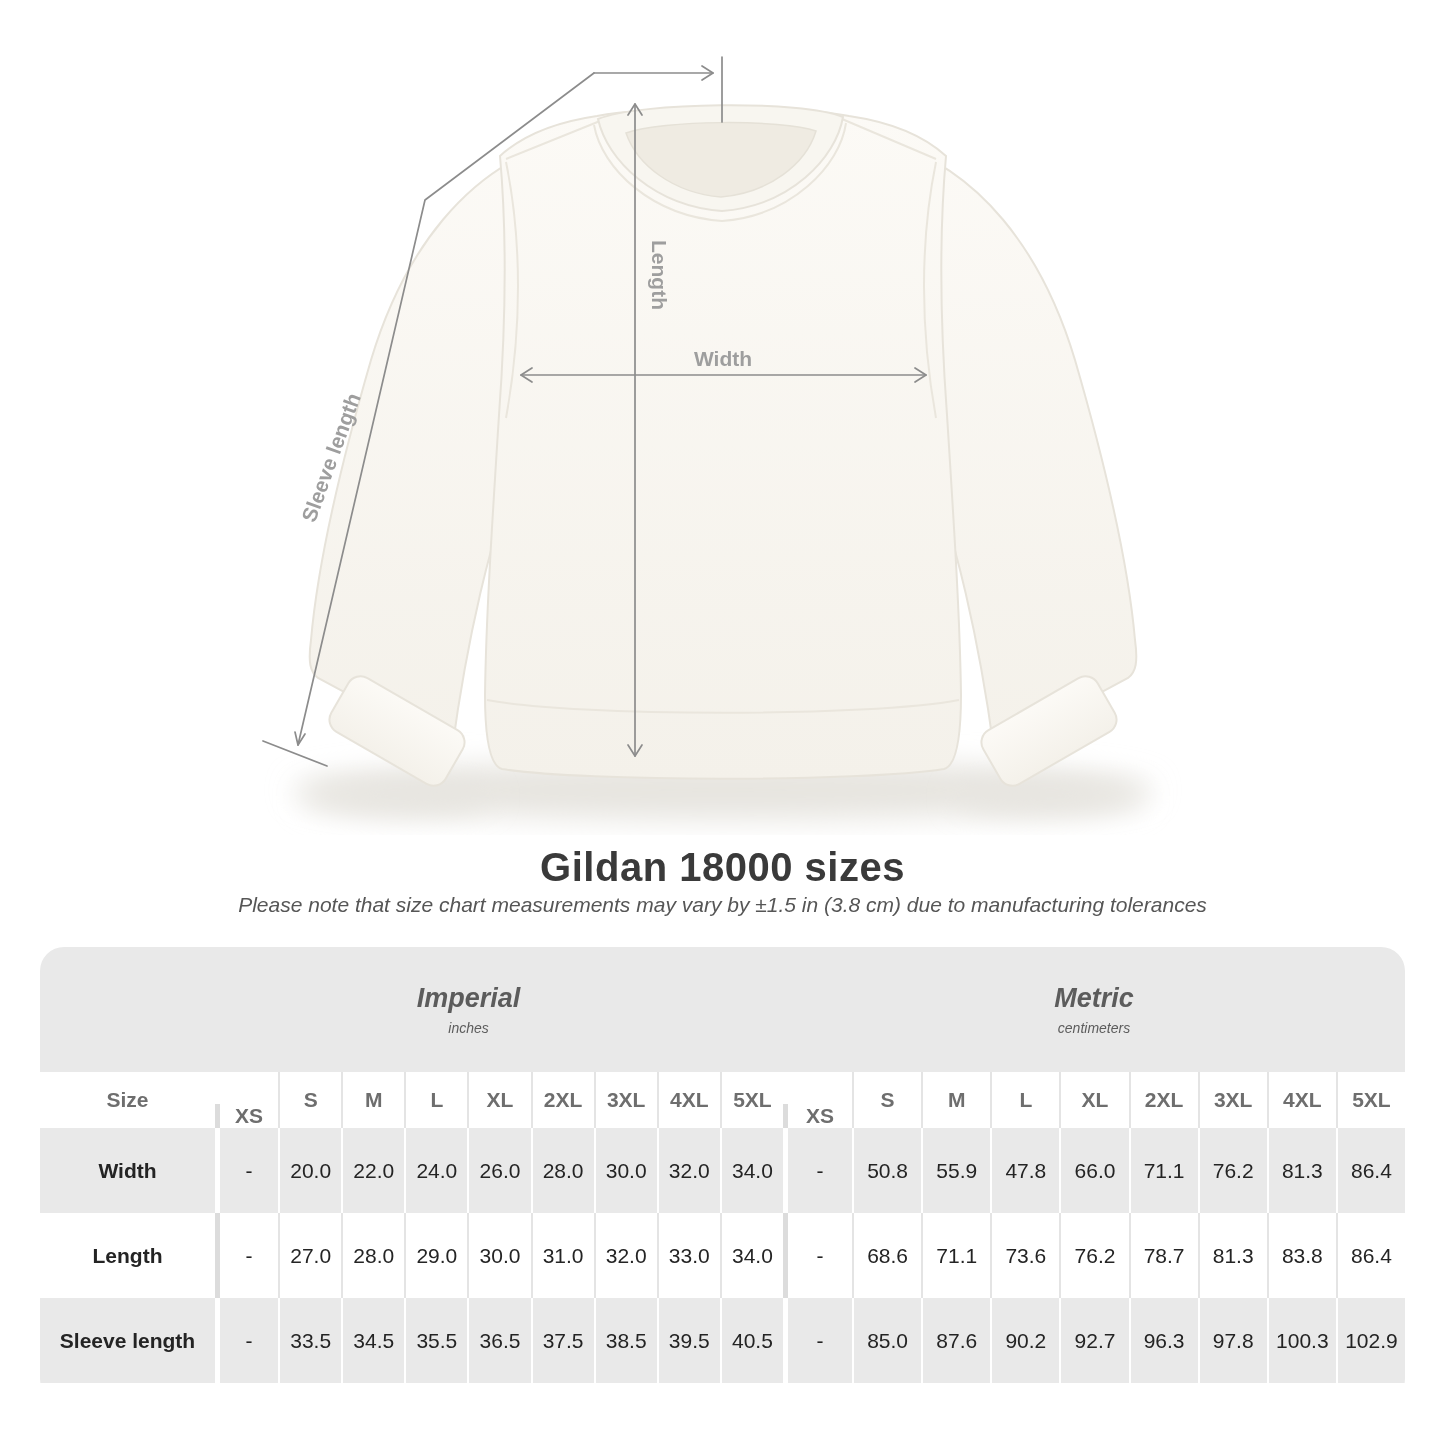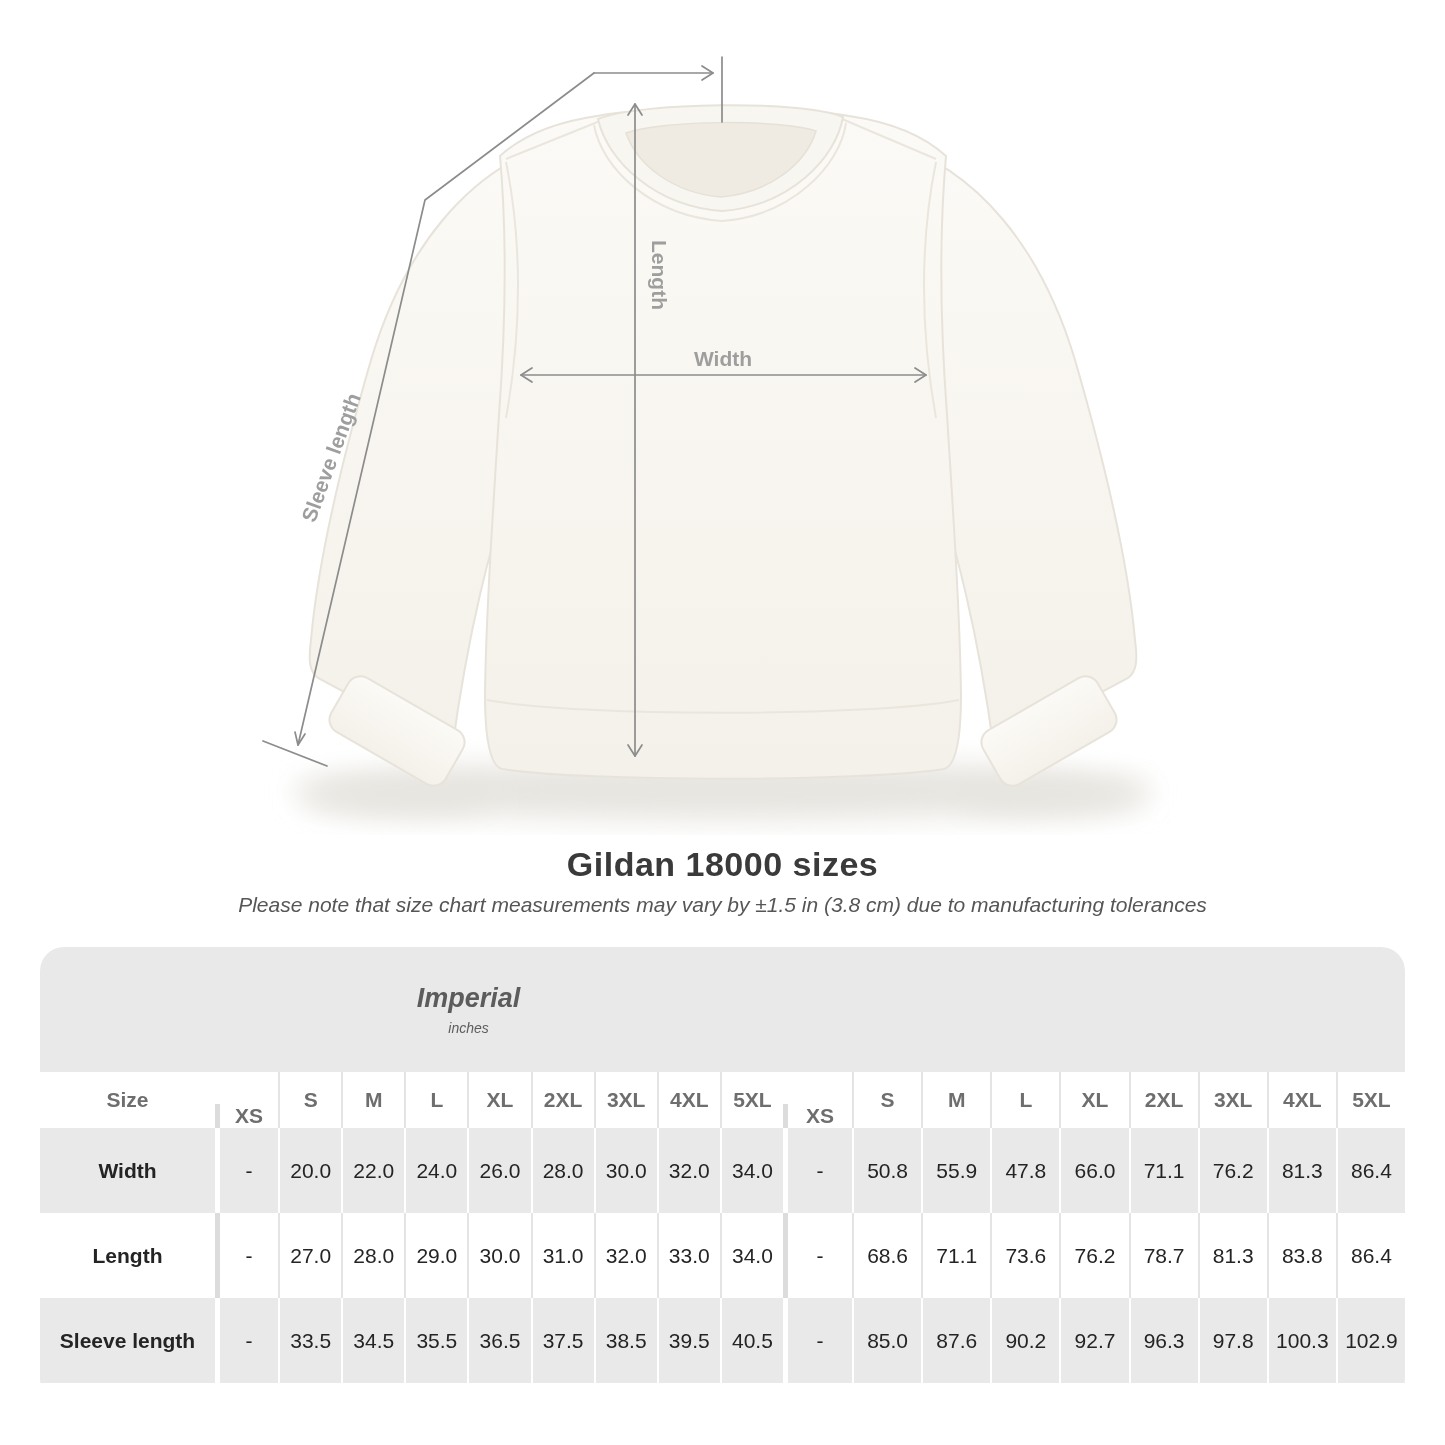--- a/index.html
+++ b/index.html
@@ -5,21 +5,21 @@
   html,body{margin:0;padding:0;background:#ffffff;}
   .page{
     position:relative;width:1445px;height:1445px;background:#ffffff;overflow:hidden;
     font-family:"Liberation Sans", sans-serif;
   }
   
   .mockup{position:absolute;left:0;top:0;}
   
   .title{
     position:absolute;left:0;top:845px;width:1445px;text-align:center;
-    font-size:34px;font-weight:bold;color:#3a3a3a;letter-spacing:.5px;
+    font-size:40px;font-weight:bold;color:#3a3a3a;letter-spacing:.5px;
   }
   .note{
     position:absolute;left:0;top:893px;width:1445px;text-align:center;
     font-size:21px;font-style:italic;color:#565656;
   }
   
   .size-table{
     position:absolute;left:40px;top:947px;width:1365px;height:456px;
     border-radius:24px;overflow:hidden;background:#ffffff;
   }
@@ -113,20 +113,24 @@
   </svg>
 
   <div class="title">Gildan 18000 sizes</div>
   <div class="note">Please note that size chart measurements may vary by ±1.5 in (3.8 cm) due to manufacturing tolerances</div>
 
   <div class="size-table">
     <div class="band">
       <div class="band-cell left">
         <div class="band-name">Imperial</div>
         <div class="band-unit">inches</div>
+      </div>
+      <div class="band-cell right">
+        <div class="band-name">Metric</div>
+        <div class="band-unit">centimeters</div>
       </div>
     </div>
     <div class="trow thead" id="header-row">
       <div class="cell label corner">Size</div>
 
     <div class="cell head gstart">XS</div>
         <div class="cell head">S</div>
         <div class="cell head">M</div>
         <div class="cell head">L</div>
         <div class="cell head">XL</div>

